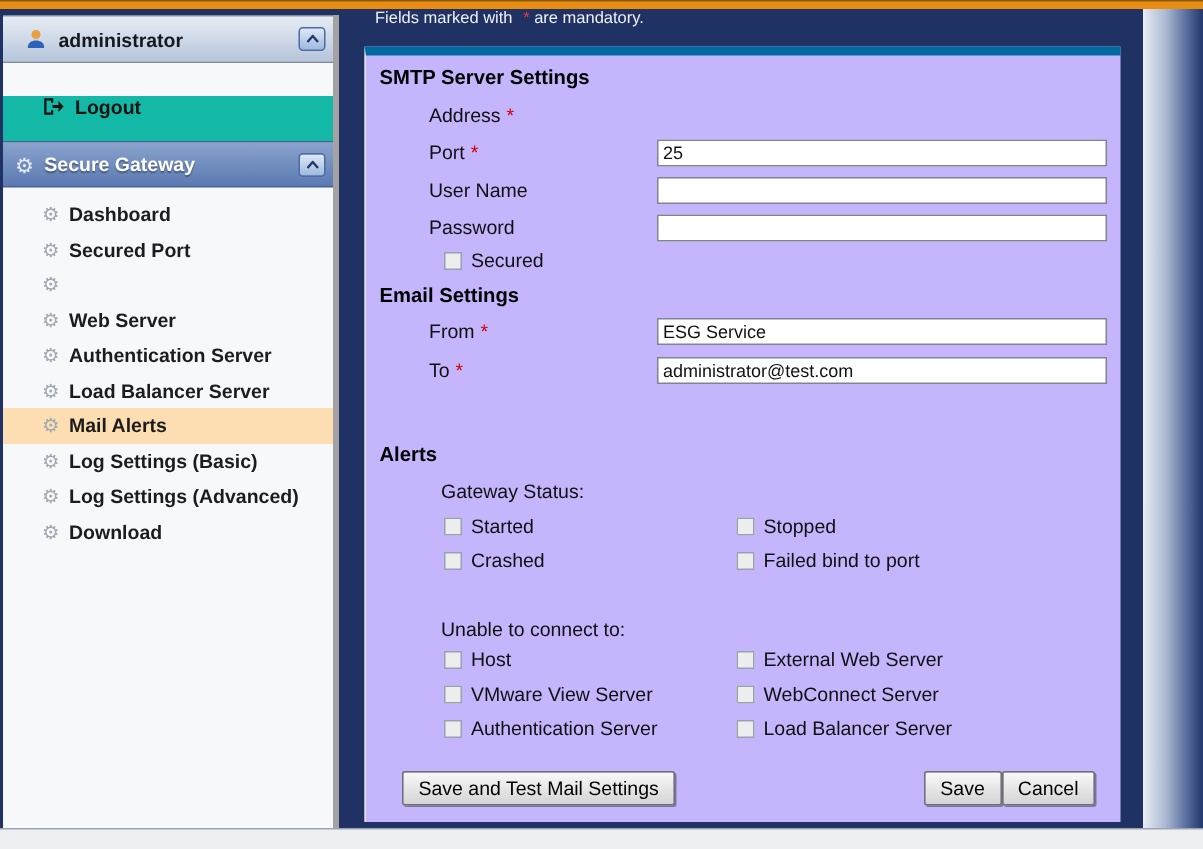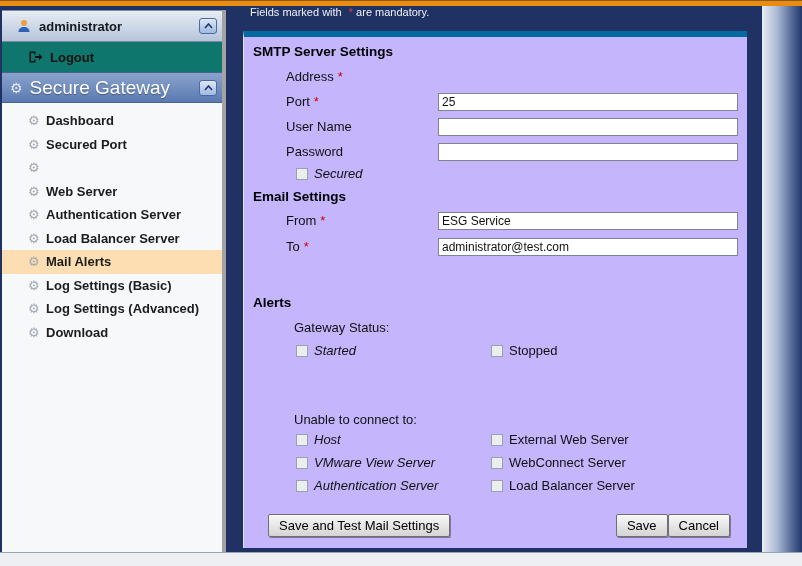--- a/index.html
+++ b/index.html
@@ -12,24 +12,24 @@
                background:linear-gradient(90deg,#e9edf4 0%,#aab8d2 38%,#5a6f9e 72%,#22376b 100%);}
   
   .footer{position:absolute;left:0;top:552px;width:802px;height:14px;background:#edeff3;border-top:1px solid #9ba3b1;box-sizing:border-box;}
 
   
   .sidebar{position:absolute;left:2px;top:10px;width:224px;height:546px;background:#f7f8fa;
            border-right:4px solid #a3a3a3;box-sizing:border-box;}
   .acc-header{position:relative;height:32px;display:flex;align-items:center;box-sizing:border-box;}
   .user-header{background:linear-gradient(#e7ecf4,#b6c5db);border:1px solid #7f8aa0;border-left:none;border-right:none;}
   .user-header .hdr-label{font-size:13px;font-weight:bold;color:#14181f;margin-left:8px;}
-  .logout-row{height:30px;display:flex;align-items:center;background:#0f766e;cursor:pointer;}
+  .logout-row{height:30px;display:flex;align-items:flex-start;background:#14b8a6;cursor:pointer;margin-top:22px;}
   .logout-row .hdr-label{font-size:13px;font-weight:bold;color:#111;margin-left:7px;}
   .group-header{background:linear-gradient(#8aa3cd,#5b7ab2);border-top:1px solid #49618f;border-bottom:1px solid #49618f;height:31px;}
-  .group-header .hdr-label{font-size:19px;font-weight:normal;color:#fff;margin-left:7px;text-shadow:0 1px 1px rgba(0,0,0,.35);}
+  .group-header .hdr-label{font-size:13px;font-weight:bold;color:#fff;margin-left:7px;text-shadow:0 1px 1px rgba(0,0,0,.35);}
   .collapse-btn{position:absolute;right:5px;top:50%;margin-top:-8px;width:18px;height:16px;
                 border:1px solid #4c6ba3;border-radius:3px;background:linear-gradient(#dde8f6,#9fb9e0);
                 display:flex;align-items:center;justify-content:center;cursor:pointer;box-sizing:border-box;}
   .user-icon{margin-left:15px;}
   .logout-icon{margin-left:26px;}
   .gear{font-size:13px;color:#a3a9b2;line-height:1;}
   .group-header .gear{margin-left:8px;color:#e4ebf5;font-size:14px;}
   .nav{list-style:none;margin:0;padding:6px 0 0 0;}
   .nav li{height:23.5px;display:flex;align-items:center;cursor:pointer;}
   .nav li .gear{margin-left:26px;width:16px;}
@@ -44,21 +44,21 @@
          border-top:6px solid #0369a1;border-left:1px solid #dfe3ea;box-sizing:border-box;}
   .row{position:absolute;left:0;width:100%;height:20px;}
   .sec-heading{font-size:13.5px;font-weight:bold;color:#000;position:absolute;left:9px;white-space:nowrap;}
   .flabel{position:absolute;left:42px;top:1px;font-size:13px;color:#101010;white-space:nowrap;}
   .req{color:#cc0000;margin-left:4px;}
   .tinput{position:absolute;left:194px;top:0;width:300px;height:18px;border:1px solid #7e858f;
           background:#fff;font-family:"Liberation Sans",sans-serif;font-size:12px;color:#111;
           padding:0 3px;box-sizing:border-box;}
   .grp-label{position:absolute;left:50px;top:1px;font-size:13px;color:#101010;white-space:nowrap;}
   .cbitem{position:absolute;top:0;display:flex;align-items:center;}
-  .cb-col1{left:52px;font-style:italic;}
+  .cb-col1{left:52px;}
   .cb-col2{left:247px;}
   .cb{width:12px;height:12px;border:1px solid #98a1b0;background:#eceded;display:inline-block;cursor:pointer;box-sizing:border-box;}
   .cblabel{font-size:13px;color:#101010;margin-left:6px;white-space:nowrap;}
   .btnrow{position:absolute;left:0;top:477px;width:100%;height:26px;}
   .btn{font-family:"Liberation Sans",sans-serif;font-size:13px;color:#000;height:23px;
        background:linear-gradient(#f9f9f9,#d4d4d4);border:1px solid #707070;border-radius:2px;
        padding:0 10px;cursor:pointer;box-shadow:1px 1px 0 rgba(40,40,40,.45);}
   .btn-left{position:absolute;left:24px;top:0;}
   .btn-right-group{position:absolute;right:17px;top:0;display:flex;gap:0;}
 </style>
@@ -206,20 +206,30 @@
       <div class="row" style="top:306px">
         <span class="cbitem cb-col1">
             <span class="cb"></span>
             <span class="cblabel">Started</span>
           </span>
         <span class="cbitem cb-col2">
             <span class="cb"></span>
             <span class="cblabel">Stopped</span>
           </span>
       </div>
+      <div class="row" style="top:329px">
+        <span class="cbitem cb-col1">
+            <span class="cb"></span>
+            <span class="cblabel">Crashed</span>
+          </span>
+        <span class="cbitem cb-col2">
+            <span class="cb"></span>
+            <span class="cblabel">Failed bind to port</span>
+          </span>
+      </div>
 
       <div class="row" style="top:374px">
           <span class="grp-label">Unable to connect to:</span>
         </div>
 
       <div class="row" style="top:395px">
         <span class="cbitem cb-col1">
             <span class="cb"></span>
             <span class="cblabel">Host</span>
           </span>

